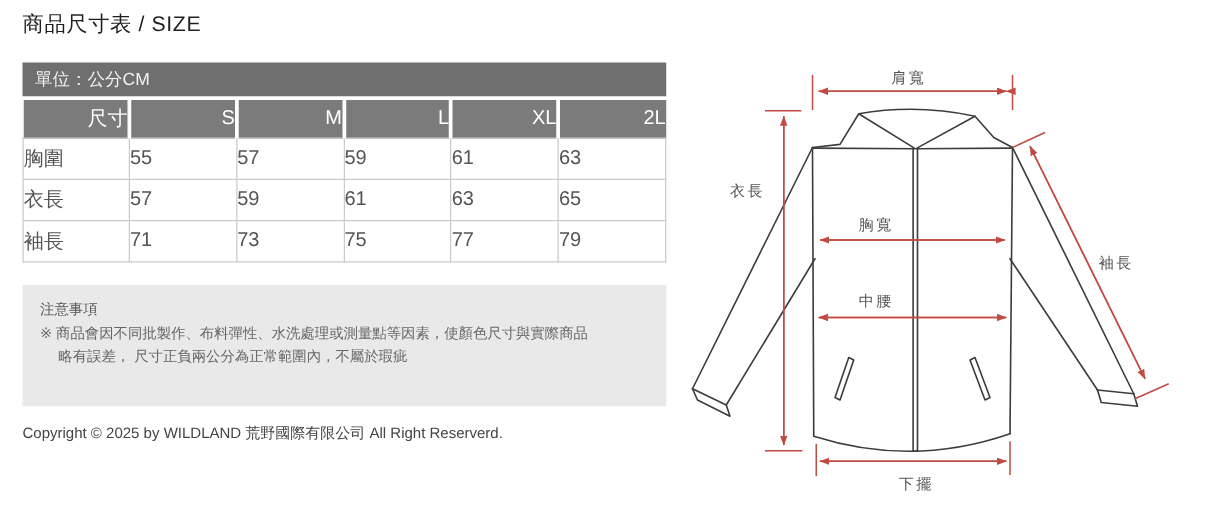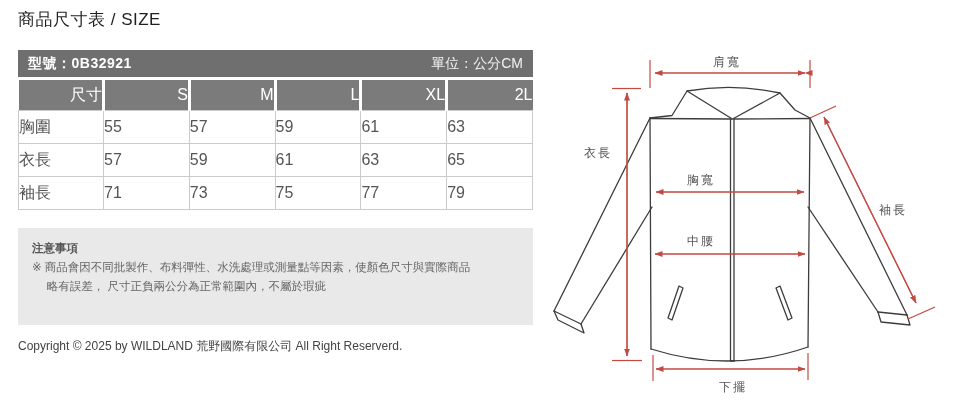--- a/index.html
+++ b/index.html
@@ -29,41 +29,40 @@
   table.size th:first-child{border-left:none;}
   table.size td{
     height:32px;border:1px solid #cbcbcb;background:#fff;
     color:#555;font-size:16px;text-align:left;padding:0;
   }
   .notes{
     position:absolute;left:18px;top:228px;width:515px;height:97px;
     background:#e9e9e9;box-sizing:border-box;padding:11px 14px;
     color:#666;font-size:11.5px;line-height:19px;
   }
-  .notes .notes-title{font-weight:bold;color:#555;}
+  .notes .notes-title{font-weight:normal;color:#555;}
   .copyright{
     position:absolute;left:18px;top:338px;
     font-size:12px;color:#444;
   }
   svg.diagram{position:absolute;left:545px;top:40px;}
   svg.diagram text{
     font-family:"Liberation Sans","DejaVu Sans",sans-serif;
     font-size:12px;fill:#555;letter-spacing:2px;
   }
 </style>
 </head>
 <body>
 
 <div>
 
   <h1 class="title">商品尺寸表 / SIZE</h1>
 
   <div class="table-area">
     <div class="model-bar">
-      <span class="model">型號：0B32921</span>
       <span class="unit">單位：公分CM</span>
     </div>
     <table class="size">
       <colgroup>
           <col class="first">
           <col>
           <col>
           <col>
           <col>
           <col>

